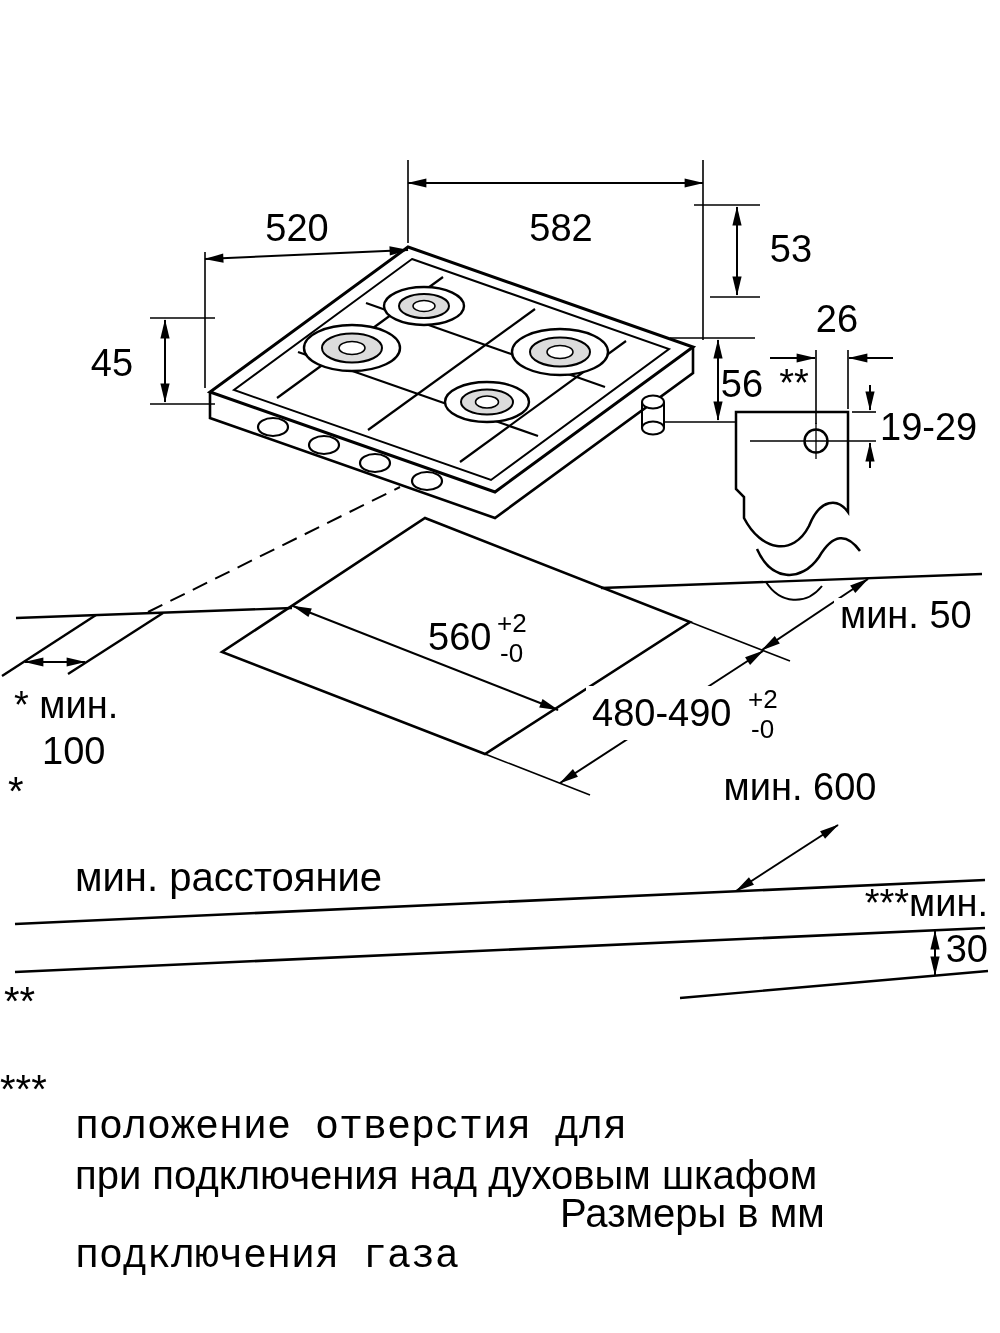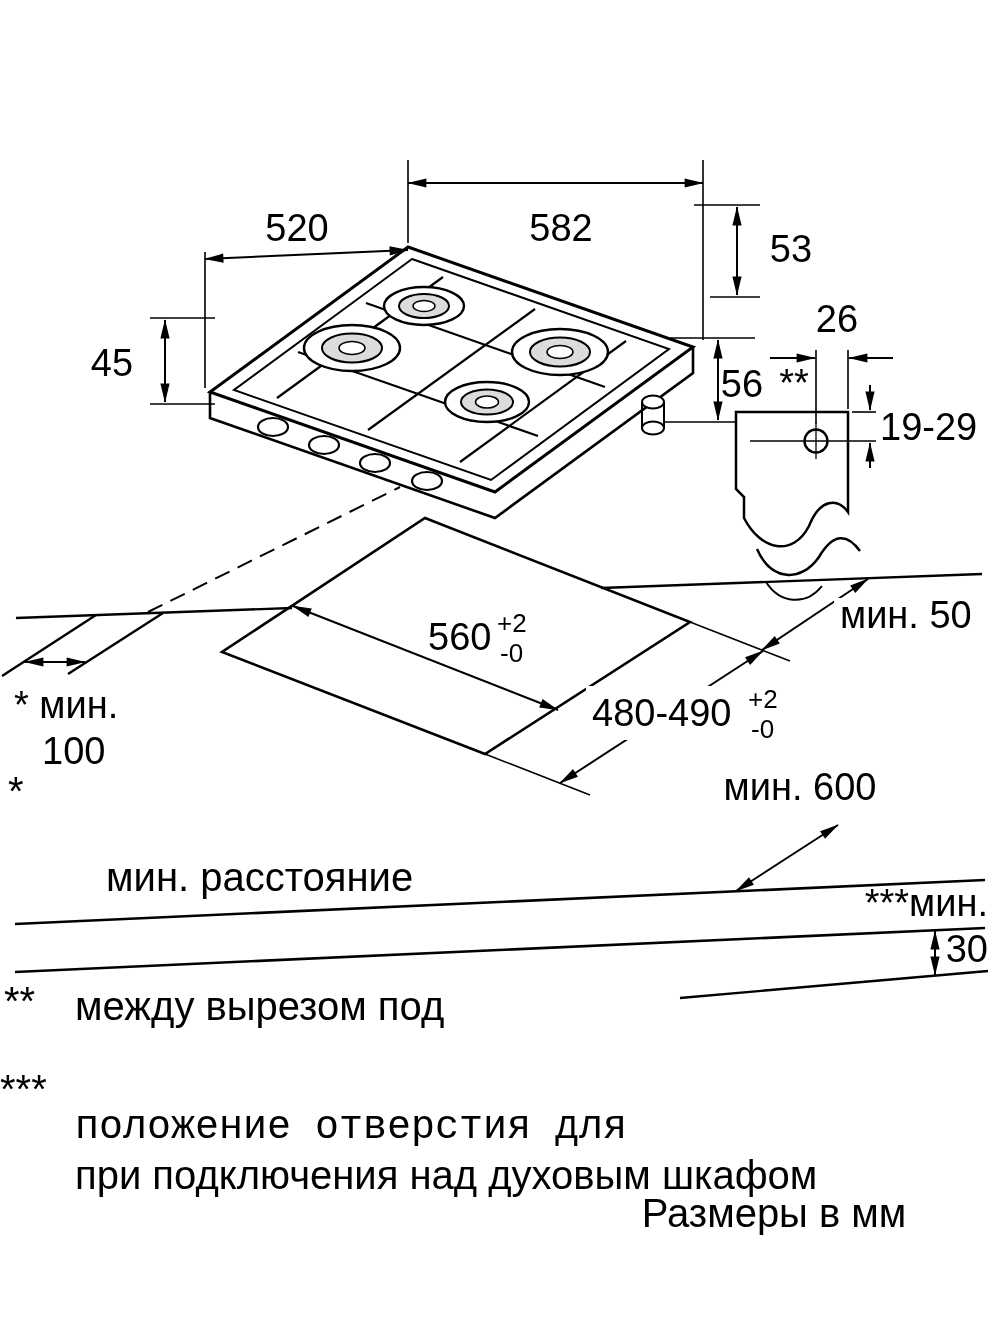--- a/index.html
+++ b/index.html
@@ -4,21 +4,21 @@
 <style>
   html,body{margin:0;padding:0;background:#fff;}
   .stage{position:relative;width:1000px;height:1333px;background:#fff;overflow:hidden;
          font-family:"Liberation Sans",sans-serif;color:#000;}
   svg{position:absolute;left:0;top:0;}
   svg text{font-family:"Liberation Sans",sans-serif;fill:#000;}
   .dim{font-size:38px;}
   .tol{font-size:26px;}
   .fn-marker{position:absolute;font-size:40px;line-height:43px;white-space:pre;}
   .fn-lines{position:absolute;font-size:40px;line-height:43px;white-space:pre;}
-  .units{position:absolute;left:560px;top:1192px;width:428px;text-align:center;
+  .units{position:absolute;left:560px;top:1192px;width:428px;text-align:left;
          font-size:40px;line-height:43px;}
 </style>
 </head>
 <body>
 
 <div class="stage">
 
 <svg width="1000" height="1333" viewBox="0 0 1000 1333">
   <defs>
     <marker id="arw" viewBox="0 0 20 12" refX="19.2" refY="6" markerWidth="20" markerHeight="12" orient="auto-start-reverse" markerUnits="userSpaceOnUse">
@@ -165,26 +165,26 @@
     <line x1="870" y1="468" x2="870" y2="443" stroke="#000" stroke-width="2" marker-end="url(#arw)"></line>
     <text class="dim" x="837" y="332" text-anchor="middle">26</text>
     <text class="dim" x="880" y="440">19-29</text>
     <text class="dim" x="794" y="396" text-anchor="middle">**</text>
   </g>
 </svg>
 
 <div class="fn-marker" style="left:8px;top:770px;">*</div>
 <div class="fn-lines" style="left:75px;top:770px;text-align:center;">
   <div>мин. расстояние</div>
-  <div>между вырезом под</div>
 </div>
 
 <div class="fn-marker" style="left:4px;top:980px;">**</div>
 <div class="fn-lines" style="left:75px;top:1020px;font-family:Liberation Mono, monospace;">
   <div>положение отверстия для</div>
+  <div>подключения газа</div>
 </div>
 
 <div class="fn-marker" style="left:0px;top:1068px;">***</div>
 <div class="fn-lines" style="left:75px;top:1068px;">
   <div>при подключения над духовым шкафом</div>
   
   
 </div>
 
 <div class="units">Размеры в мм</div>

